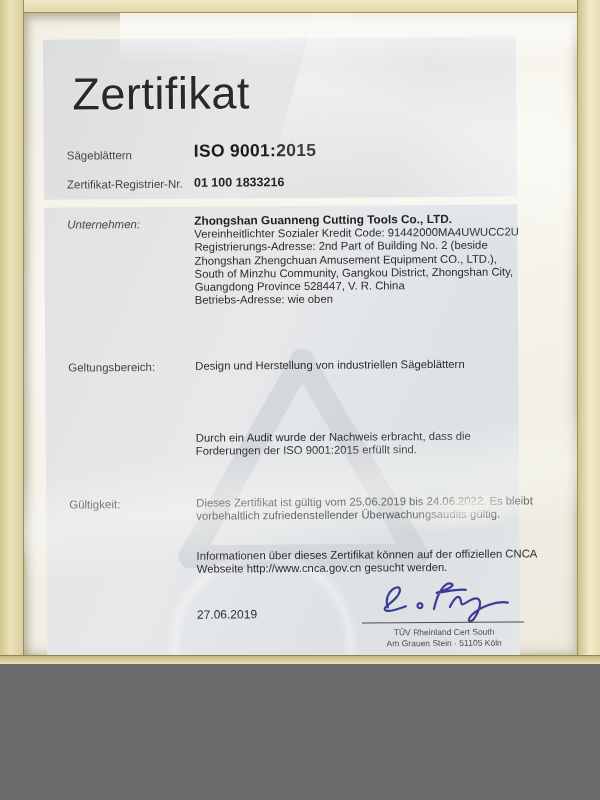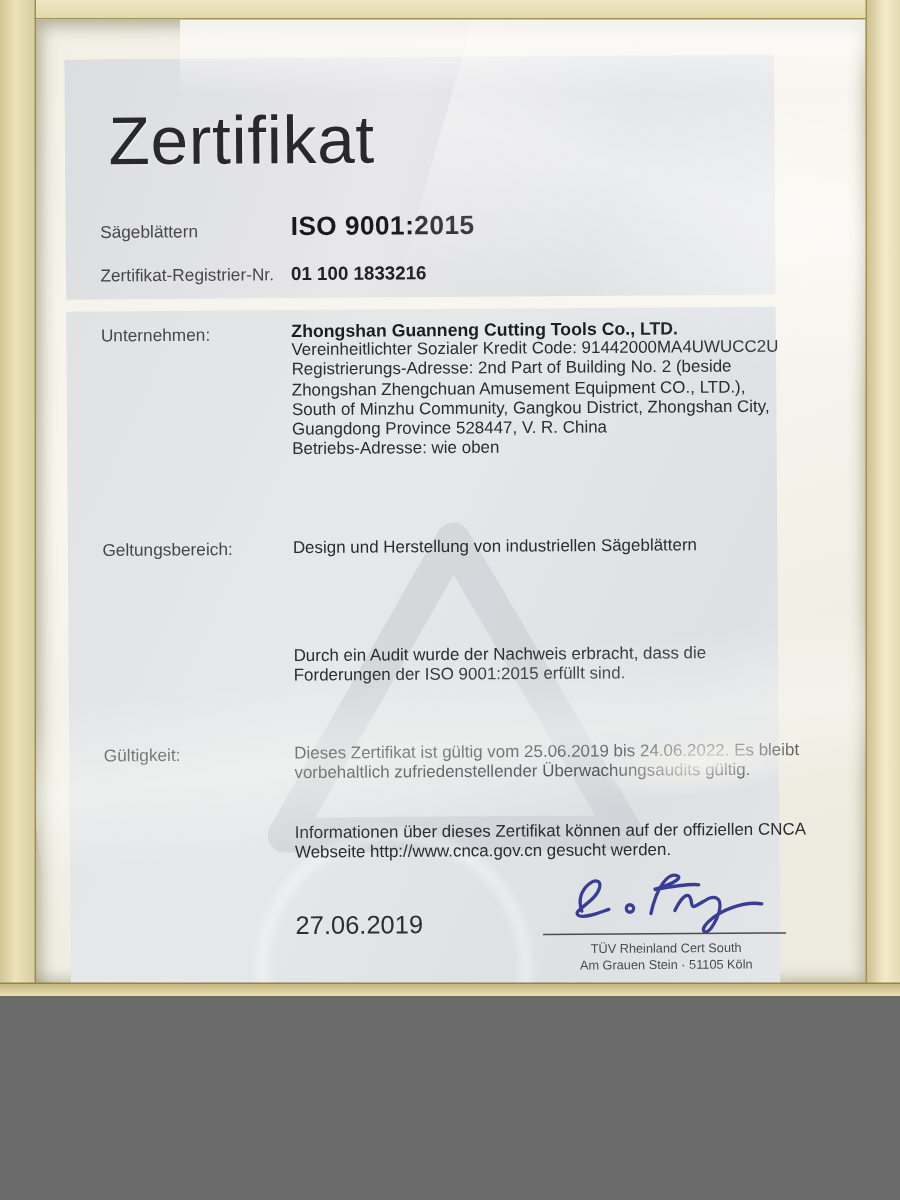--- a/index.html
+++ b/index.html
@@ -97,42 +97,42 @@
     <div class="seal"></div>
 
     <div class="t title">Zertifikat</div>
 
     <div class="t lbl" style="left:68px;top:148px;">Sägeblättern</div>
     <div class="t val-iso">ISO 9001:2015</div>
 
     <div class="t lbl" style="left:68px;top:177px;text-align:center;">Zertifikat-Registrier-Nr.</div>
     <div class="t val-reg">01 100 1833216</div>
 
-    <div class="t lbl" style="left:68px;top:217px;">Unternehmen:</div>
+    <div class="t lbl" style="left:68px;top:217px;font-style:italic;">Unternehmen:</div>
     <div class="t blk" style="left:195px;top:214px;width:336px;">
       <div class="company-name">Zhongshan Guanneng Cutting Tools Co., LTD.</div>
       <div>Vereinheitlichter Sozialer Kredit Code: 91442000MA4UWUCC2U</div>
       <div>Registrierungs-Adresse: 2nd Part of Building No. 2 (beside</div>
       <div>Zhongshan Zhengchuan Amusement Equipment CO., LTD.),</div>
       <div>South of Minzhu Community, Gangkou District, Zhongshan City,</div>
       <div>Guangdong Province 528447, V. R. China</div>
       <div>Betriebs-Adresse: wie oben</div>
     </div>
 
     <div class="t lbl" style="left:68px;top:360px;">Geltungsbereich:</div>
     <div class="t blk" style="left:195px;top:359px;width:345px;">Design und Herstellung von industriellen Sägeblättern</div>
 
     <div class="t blk" style="left:195px;top:431px;width:335px;">Durch ein Audit wurde der Nachweis erbracht, dass die Forderungen der ISO 9001:2015 erfüllt sind.</div>
 
     <div class="t lbl" style="left:68px;top:497px;">Gültigkeit:</div>
     <div class="t blk" style="left:195px;top:496px;width:340px;">Dieses Zertifikat ist gültig vom 25.06.2019 bis 24.06.2022. Es bleibt vorbehaltlich zufriedenstellender Überwachungsaudits gültig.</div>
 
     <div class="t blk" style="left:195px;top:549px;width:350px;">Informationen über dieses Zertifikat können auf der offiziellen CNCA Webseite http://www.cnca.gov.cn gesucht werden.</div>
 
-    <div class="t" style="left:195px;top:607px;font-size:17px;">27.06.2019</div>
+    <div class="t" style="left:195px;top:607px;font-size:12px;">27.06.2019</div>
 
     <svg class="sig-svg" width="150" height="48" viewBox="0 0 150 48">
       <path d="M14 30 C8 14 28 4 26 14 C24 24 6 30 12 33 C16 35 26 31 32 29
                M46 31 a2.5 2.5 0 1 1 .1 0
                M60 32 C64 14 72 4 78 7 C82 9 70 14 62 16 C74 14 86 12 92 13
                M76 30 C80 22 84 18 86 21 C88 24 86 29 90 27 C96 24 100 20 104 22
                C108 24 106 34 100 42 C96 47 92 44 98 38 C106 30 122 24 134 26" fill="none" stroke="#3a3d96" stroke-width="2.2" stroke-linecap="round"></path>
     </svg>
     <div class="sig-line"></div>
     <div class="issuer">

